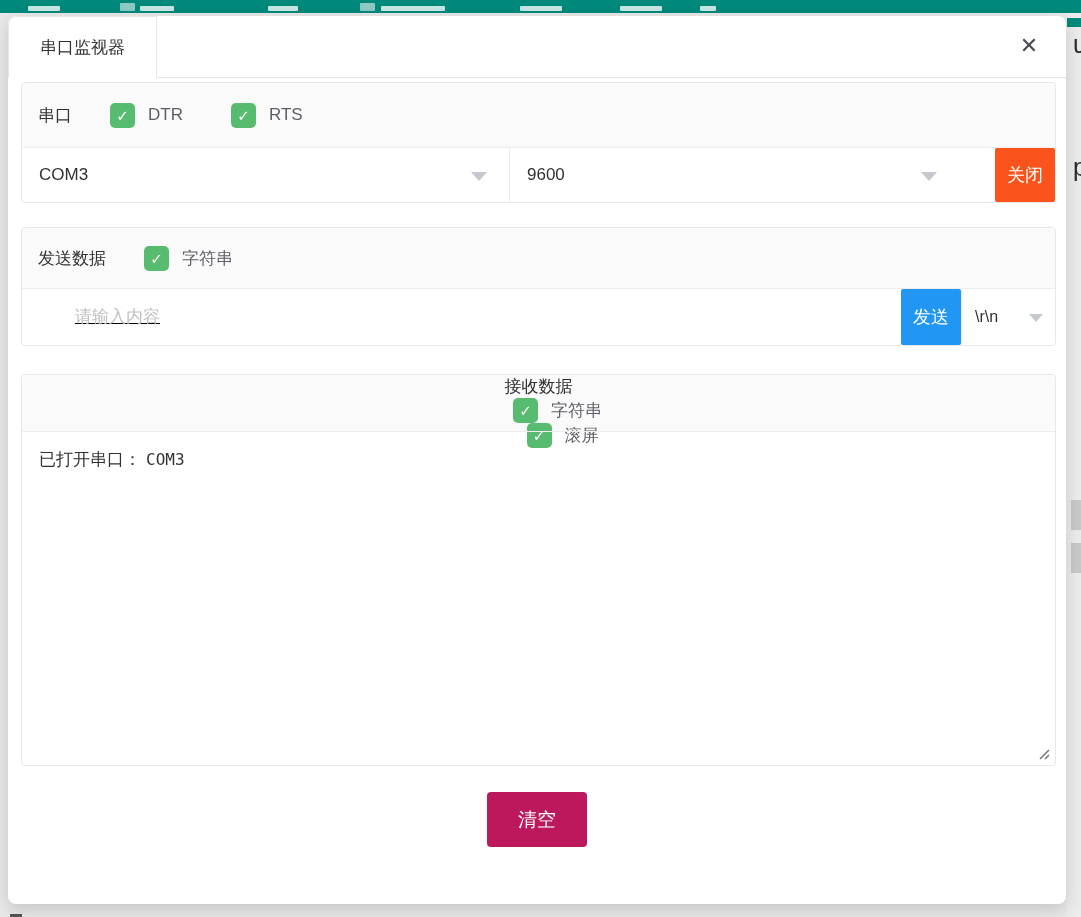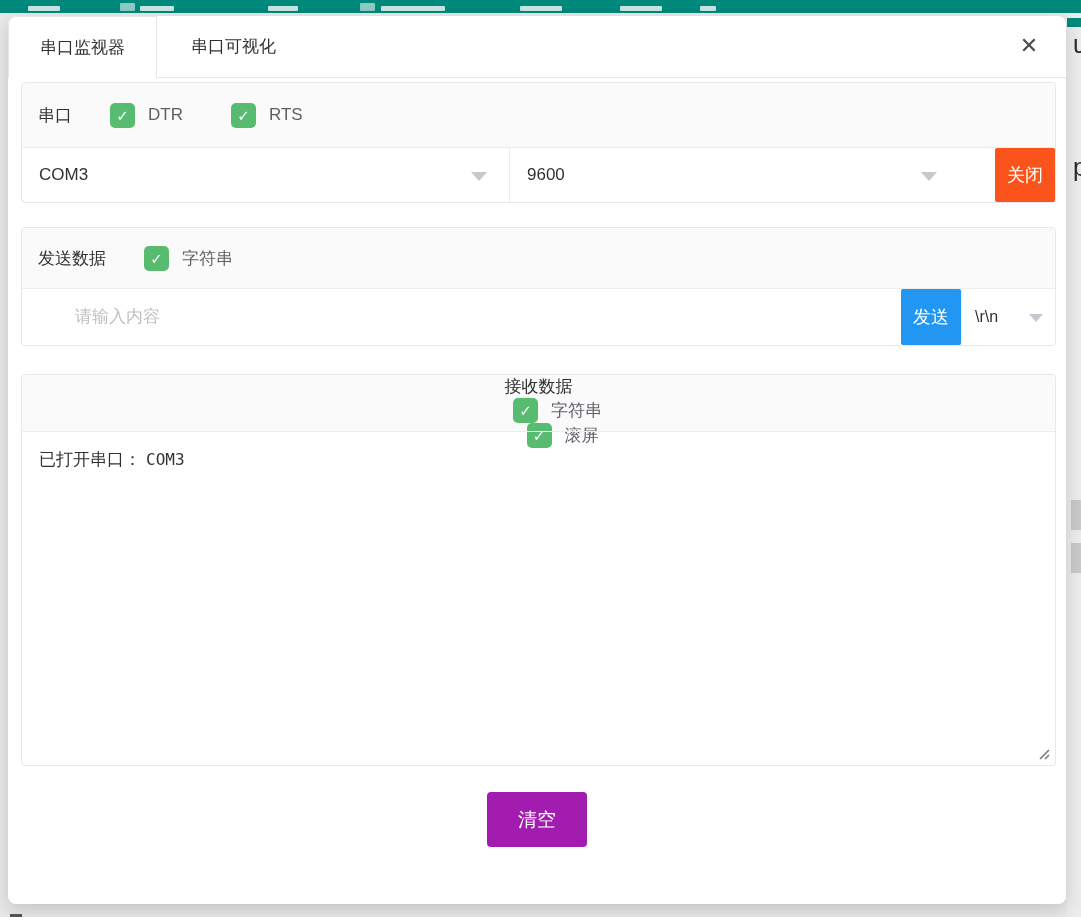--- a/index.html
+++ b/index.html
@@ -64,37 +64,37 @@
   .row-1 { height:55px; }
   .port-cell { flex:0 0 487px; }
   .baud-cell { flex:1 1 auto; }
   .btn-cell { flex:0 0 96px; border-left:none !important; }
   .cell-btn { width:100%; height:100%; border:none; border-radius:2px; font-size:18px;
     color:#fff; cursor:pointer; font-family:inherit; }
   .btn-orange { background:#fa541c; }
   .btn-blue { background:#2196f3; }
 
   .row-2 { height:57px; }
-  .input-cell { flex:1 1 auto; }
+  .input-cell { flex:1 1 auto;text-decoration:underline; }
   .send-input { width:100%; height:100%; border:none; outline:none; padding:0 17px;
     font-size:17px; color:#303133; font-family:inherit; background:transparent; }
   .send-input::placeholder { color:#bfbfbf; }
   .ending-cell { flex:0 0 94px; padding-left:13px; font-size:16px; }
   .ending-cell .caret { right:12px; border-left-width:7px; border-right-width:7px; border-top-width:8px; }
 
   .receive-area { position:relative; height:334px; border-top:1px solid #ededed;
     padding:16px 17px; overflow:auto; cursor:text;
     border-bottom-left-radius:4px; border-bottom-right-radius:4px; }
   .receive-line { font-size:17px; color:#303133; }
   .receive-value { font-family:"DejaVu Sans Mono","Liberation Mono",monospace;
     font-size:16px; color:#333; margin-left:5px; }
   .resize-handle { position:absolute; right:4px; bottom:4px; width:14px; height:14px; cursor:nwse-resize; }
 
   .clear-wrap { display:flex; justify-content:center; margin-top:26px; }
-  .clear-btn { width:100px; height:55px; background:#a21caf; color:#fff; border:none;
+  .clear-btn { width:100px; height:55px; background:#be185d; color:#fff; border:none;
     border-radius:4px; font-size:19px; cursor:pointer; font-family:inherit; }
 </style>
 </head>
 <body>
 
 <div class="menubar">
   <span class="frag" style="left:28px; width:32px;"></span>
   <span class="frag icon" style="left:120px; width:15px;"></span>
   <span class="frag" style="left:140px; width:34px;"></span>
   <span class="frag" style="left:268px; width:30px;"></span>
@@ -111,21 +111,20 @@
   <div class="page-letter letter-p">p</div>
   <div class="scroll-thumb thumb-1"></div>
   <div class="scroll-thumb thumb-2"></div>
 </div>
 <div class="page-bottom-frag"></div>
 
 <div class="modal">
 
   <div class="tabbar">
     <div class="tab active">串口监视器</div>
-    <div class="tab">串口可视化</div>
     <div class="close-btn">
       <span class="close-glyph">✕</span>
     </div>
   </div>
 
   <div class="section sec-1">
     <div class="sec-header">
       <span class="sec-label">串口</span>
       <span class="cb-group cb-first">
         <span class="checkbox">

